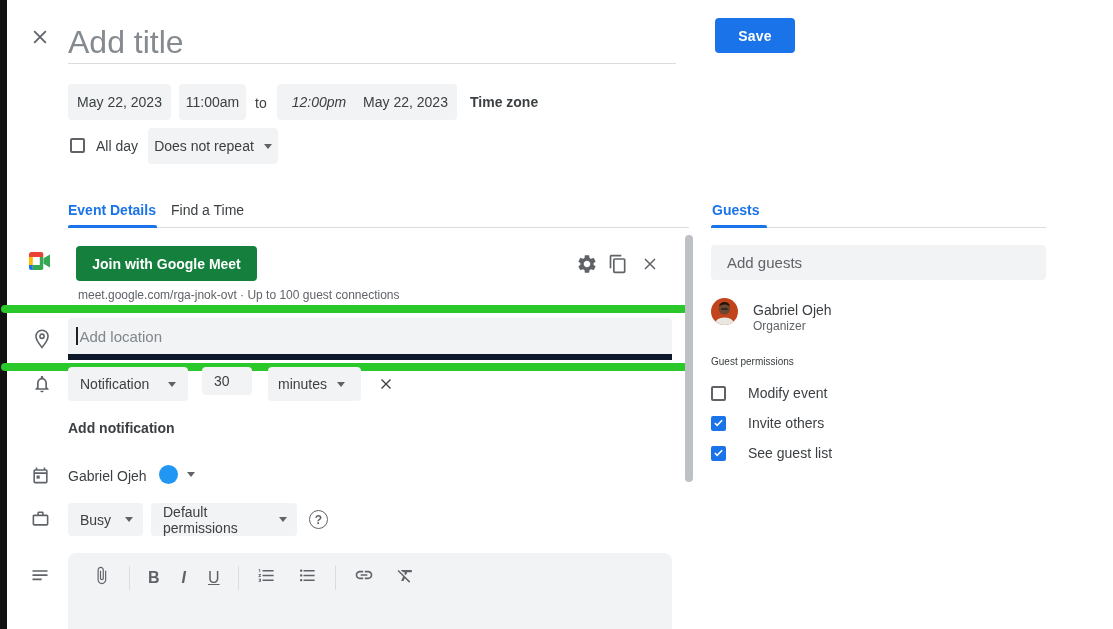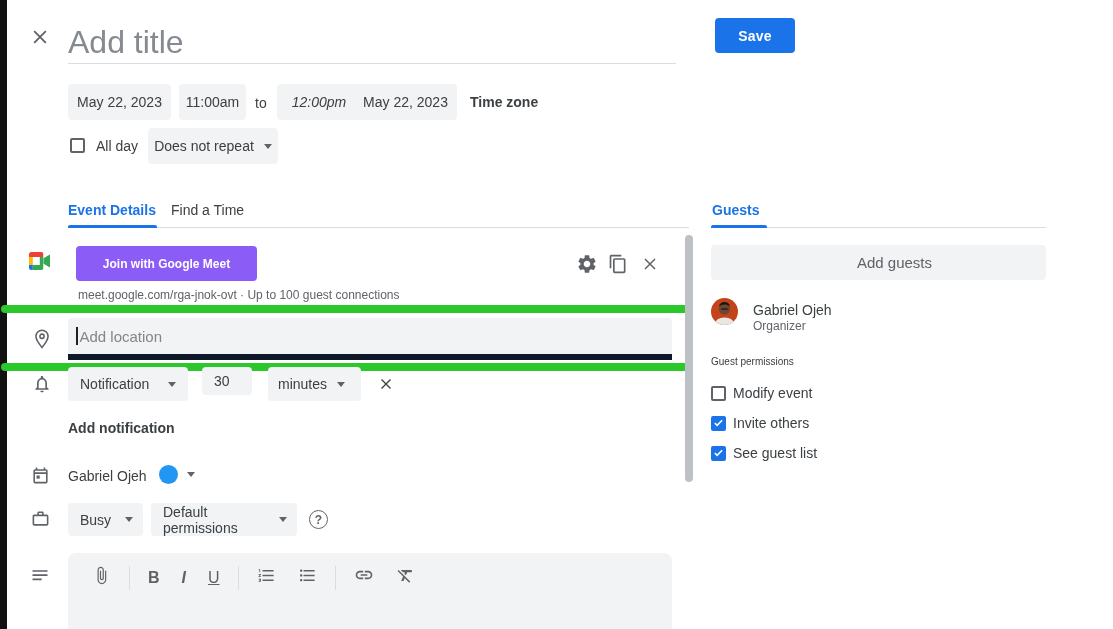--- a/index.html
+++ b/index.html
@@ -27,21 +27,21 @@
   .cb { width:15px; height:15px; border:2px solid #5f6368; border-radius:2px; background:#fff; cursor:pointer; }
   .cb.checked { background:#1a73e8; border-color:#1a73e8; display:flex; align-items:center; justify-content:center; }
 
   
   .tab { font-size:14px; font-weight:bold; cursor:pointer; }
   .tab.active { color:#1a73e8; }
   .tab.inactive { color:#3c4043; font-weight:normal; }
   .tab-underline { height:3px; background:#1a73e8; border-radius:2px 2px 0 0; }
   .tab-rule { height:1px; background:#dadce0; }
 
-  .join-btn { left:76px; top:246px; width:181px; height:35px; background:#8b5cf6; color:#fff; border:none; border-radius:4px; font-size:12px; font-weight:bold; cursor:pointer; font-family:"Liberation Sans",sans-serif; }
+  .join-btn { left:76px; top:246px; width:181px; height:35px; background:#15803d; color:#fff; border:none; border-radius:4px; font-size:14px; font-weight:bold; cursor:pointer; font-family:"Liberation Sans",sans-serif; }
   .icon-btn { background:none; border:none; cursor:pointer; padding:0; line-height:0; }
   .meet-link { left:78px; top:288px; font-size:12px; color:#5f6368; }
 
   
   .hl-line { left:1px; width:687px; height:8px; background:#2bc82b; border-radius:4px; }
 
   
   .loc-field { left:68px; top:318px; width:604px; height:42px; background:#f1f3f4; border-radius:4px 4px 0 0; border-bottom:6px solid #0f172a; display:flex; align-items:center; padding-left:8px; cursor:text; }
   .text-caret { width:1.5px; height:18px; background:#202124; margin-right:2px; }
   .loc-placeholder { font-size:15px; color:#80868b; }
@@ -58,26 +58,26 @@
   .fmt-btn { background:none; border:none; cursor:pointer; color:#5f6368; font-size:16px; font-family:"Liberation Sans",sans-serif; line-height:20px; padding:0 4px; }
   .fmt-sep { width:1px; height:24px; background:#dadce0; }
   .b-glyph { font-weight:bold; }
   .i-glyph { font-style:italic; font-weight:bold; }
   .u-glyph { text-decoration:underline; }
 
   
   .scrollbar { left:685px; top:235px; width:8px; height:247px; background:#bdc1c6; border-radius:4px; cursor:grab; }
 
   
-  .guest-input { left:711px; top:245px; width:335px; height:35px; background:#f1f3f4; border:none; border-radius:4px; outline:none; padding-left:32px; font-size:15px; font-family:"Liberation Sans",sans-serif; color:#3c4043;text-align:center; }
+  .guest-input { left:711px; top:245px; width:335px; height:35px; background:#f1f3f4; border:none; border-radius:4px; outline:none; padding-left:16px; font-size:15px; font-family:"Liberation Sans",sans-serif; color:#3c4043; }
   .guest-input::placeholder { color:#5f6368; opacity:1; }
   .attendee-name { font-size:14px; color:#3c4043; }
   .attendee-role { font-size:12px; color:#5f6368; }
   .perm-title { font-size:10px; color:#3c4043; }
-  .perm-label { font-size:14px; color:#3c4043; margin-left:7px; }
+  .perm-label { font-size:14px; color:#3c4043; margin-left:22px; }
   .perm-row { display:flex; align-items:center; cursor:pointer; }
 </style>
 </head>
 <body>
 
 <div class="abs edge-strip"></div>
 
 <button class="abs close-btn">
   <svg width="20" height="20" viewBox="0 0 24 24">
       <path d="M5 5 L19 19 M19 5 L5 19" stroke="#5f6368" stroke-width="2.2" fill="none"></path>

